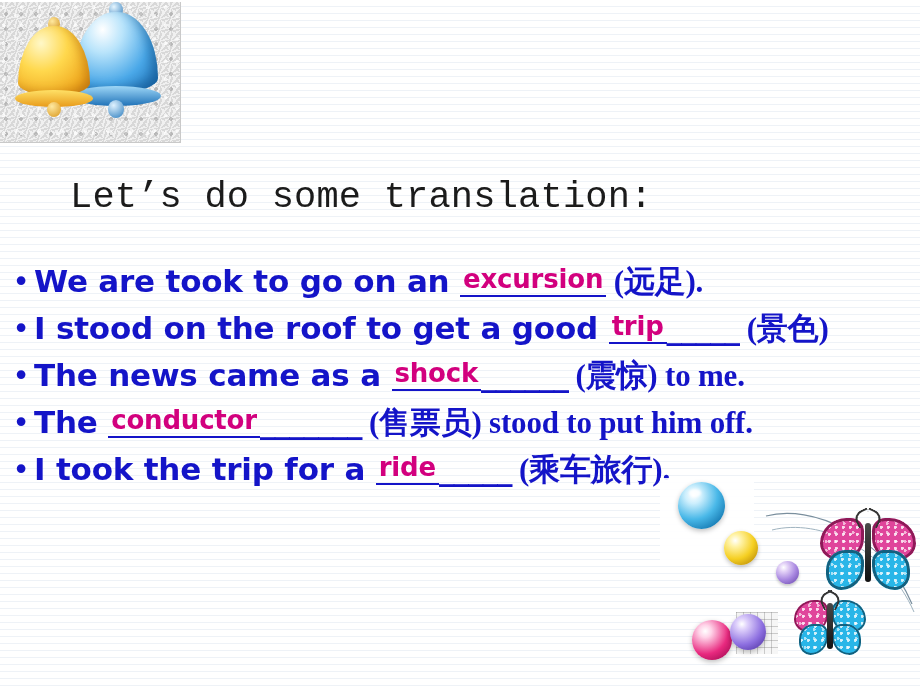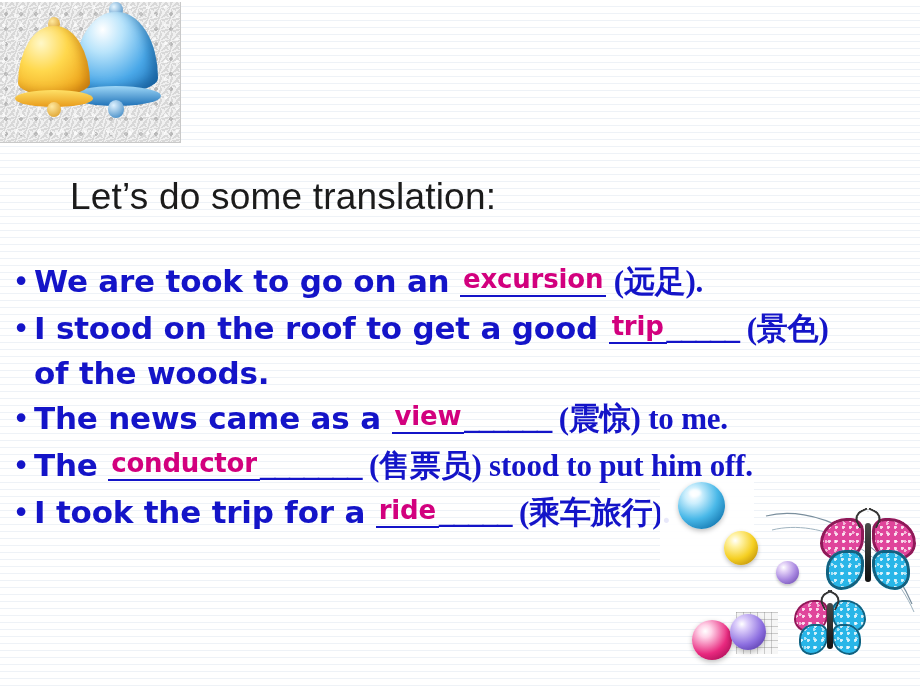--- a/index.html
+++ b/index.html
@@ -129,21 +129,21 @@
     background: radial-gradient(circle at 35% 30%, #e6f6ff, #2676b8);
   }
 
   
   #title {
     position: absolute;
     left: 70px;
     top: 176px;
     font-size: 37px;
     color: #1b1b1b;
-    font-family: Liberation Sans, sans-serif;
+    font-family: Liberation Mono, monospace;
     letter-spacing: .2px;
     white-space: nowrap;
   }
 
   
   #list {
     position: absolute;
     left: 8px;
     top: 260px;
     width: 906px;
@@ -176,21 +176,20 @@
     font-size: 26px;
     font-weight: bold;
     border-bottom: 2px solid #1414c8;
     padding: 0 3px 1px 3px;
     position: relative;
     top: -4px;
   }
   .blank {
     color: #1414c8;
     letter-spacing: -1px;
-    font-family: Liberation Serif, serif;
   }
   .cn {
     font-family: Liberation Serif, serif;
     font-weight: bold;
   }
 
   
   .marble {
     position: absolute;
     border-radius: 50%;
@@ -395,28 +394,27 @@
       <div class="bullet-dot">•</div>
       <div class="bullet-text">
         <span>We are took to go on an </span><span class="answer">excursion</span><span class="blank"></span><span class="cn"> (远足).</span>
       </div>
     </div>
 
     <div class="bullet-row">
       <div class="bullet-dot">•</div>
       <div class="bullet-text">
         <span>I stood on the roof to get a good </span><span class="answer">trip</span><span class="blank">_____</span><span class="cn"> (景色)</span>
-        <div>of the woods.</div>
       </div>
     </div>
 
     <div class="bullet-row">
       <div class="bullet-dot">•</div>
       <div class="bullet-text">
-        <span>The news came as a </span><span class="answer">view</span><span class="blank">______</span><span class="cn"> (震惊) to me.</span>
+        <span>The news came as a </span><span class="answer">shock</span><span class="blank">______</span><span class="cn"> (震惊) to me.</span>
       </div>
     </div>
 
     <div class="bullet-row">
       <div class="bullet-dot">•</div>
       <div class="bullet-text">
         <span>The </span><span class="answer">conductor</span><span class="blank">_______</span><span class="cn"> (售票员) stood to put him off.</span>
       </div>
     </div>
 

